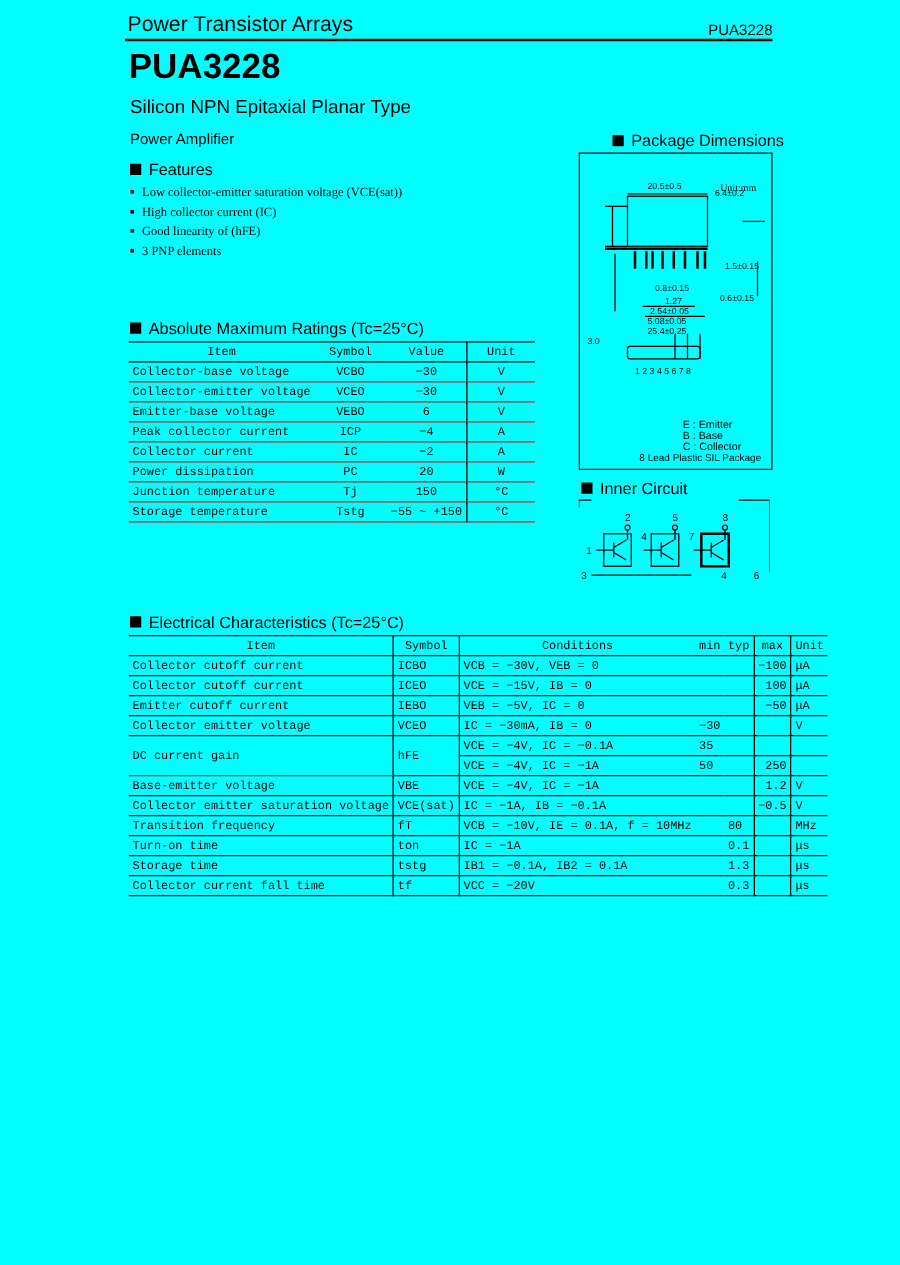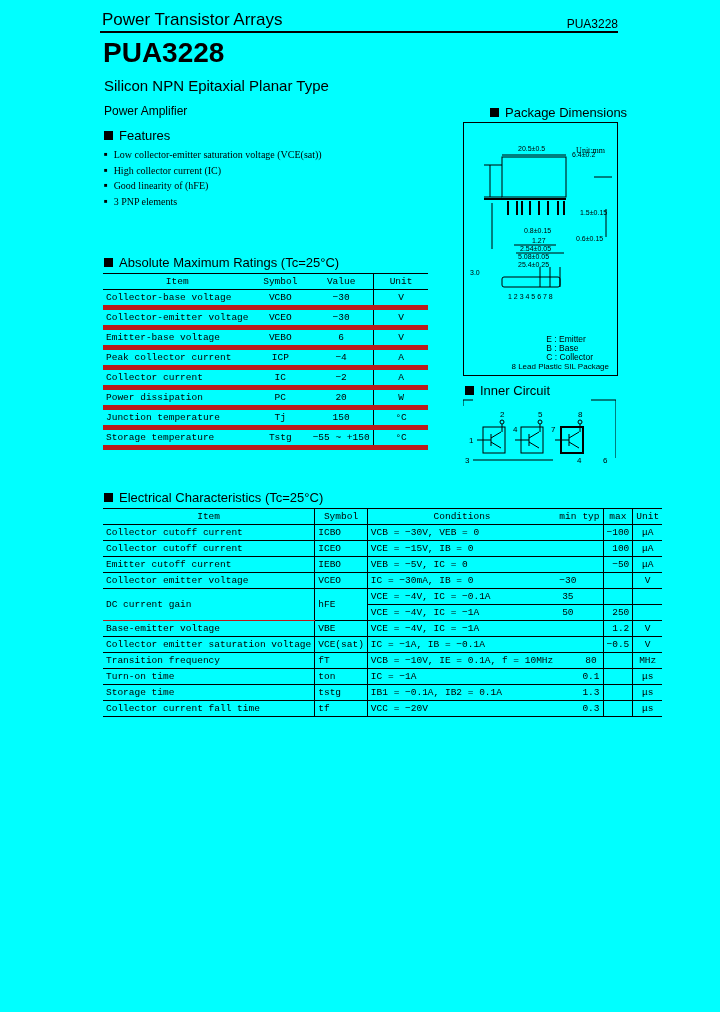--- a/index.html
+++ b/index.html
@@ -15,27 +15,27 @@
   .app { left:104px; top:104px; font-size:12px; }
   .sec { font-size:13px; }
   .sq { display:inline-block; width:9px; height:9px; background:#000; margin-right:6px; vertical-align:0; }
   .features { left:104px; top:128px; }
   .features ul { list-style:none; margin:4px 0 0 0; padding:0; font-size:10px; line-height:14.5px; }
   .features li:before { content:"\25A0"; font-size:6px; margin-right:6px; vertical-align:2px; }
   table { border-collapse:collapse; font-size:9.5px;font-family:Liberation Mono, monospace; }
   td, th { padding:0 3px; height:15px; font-weight:normal; white-space:nowrap; }
   .amr { left:103px; top:273px; width:325px; }
   .amr th { border-top:1px solid #000; border-bottom:1px solid #000; text-align:center; }
-  .amr td { border-bottom:5px solid #b91c1c;margin-left:37px; }
+  .amr td { border-bottom:1px solid #b91c1c;margin-left:37px; }
   .amr .c { text-align:center; }
   .amr .vsep { border-right:1px solid #000; }
   .ec { left:103px; top:508px; width:513px; }
   .ec th { border-top:1px solid #000; border-bottom:1px solid #000; text-align:center; }
   .ec td { border-bottom:1px solid #000; }
-  .ec .c { text-align:center; }
+  .ec .c { }
   .ec .r { text-align:right; }
   .ec .vsep { border-right:1px solid #000; }
   .pkg-box { left:463px; top:122px; width:153px; height:252px; border:1px solid #000; }
   .pkg-unit { right:12px; top:2px; font-size:8px; position:absolute;margin-top:21px; }
   .legend { position:absolute; right:24px; top:212px; font-size:8.5px; line-height:9px; text-align:left; }
   .pkg-name { position:absolute; right:8px; bottom:4px; font-size:8px; }
   .ic-box { left:463px; top:398px; width:153px; height:68px; }
 </style>
 </head>
 <body>

